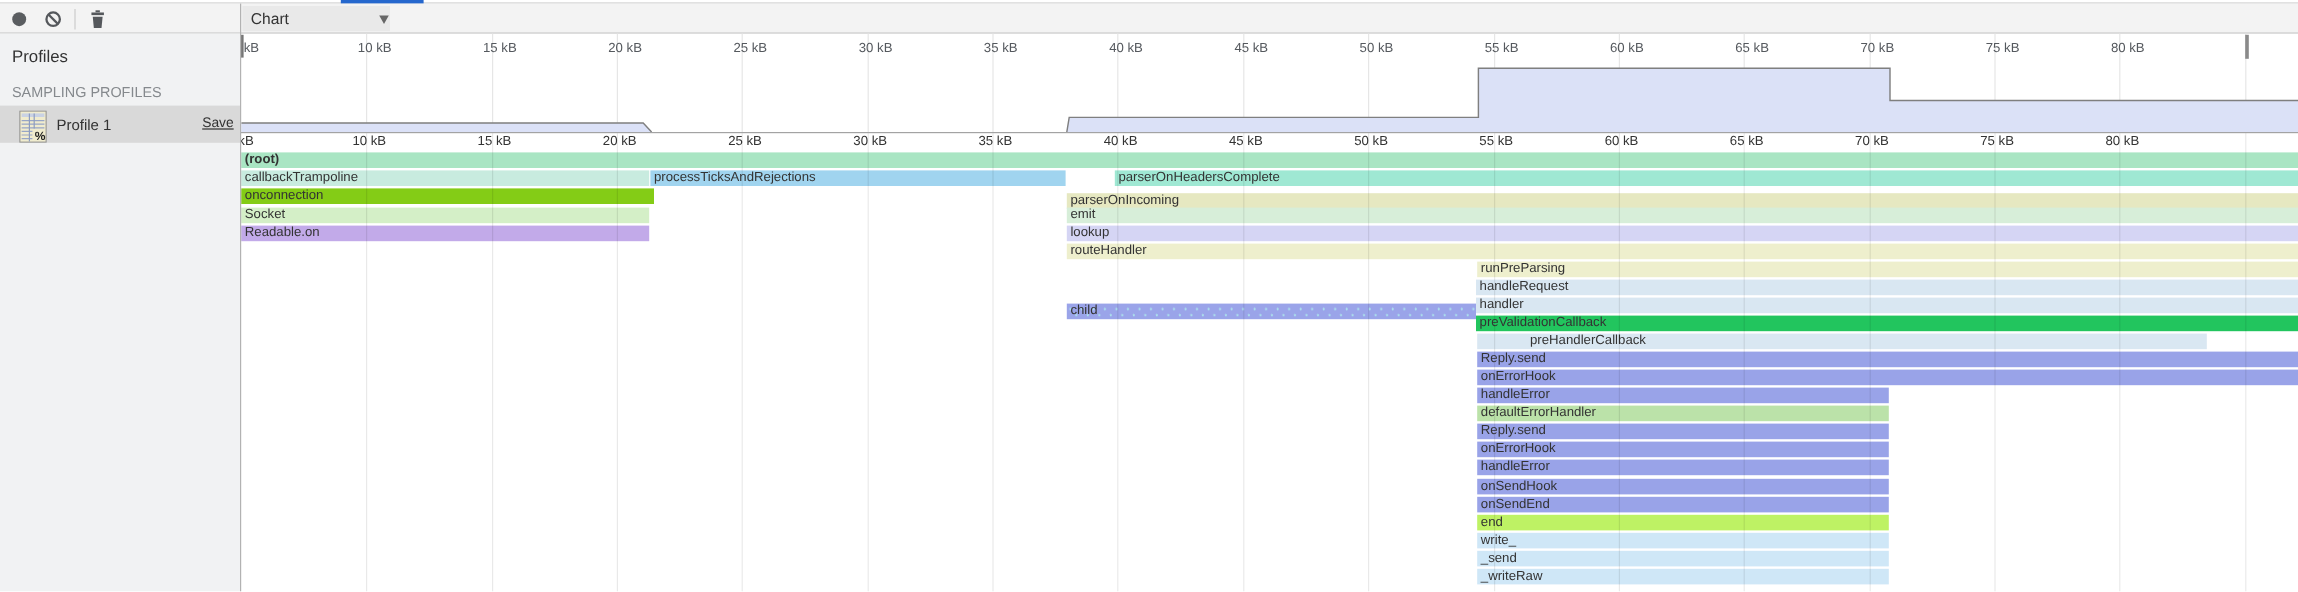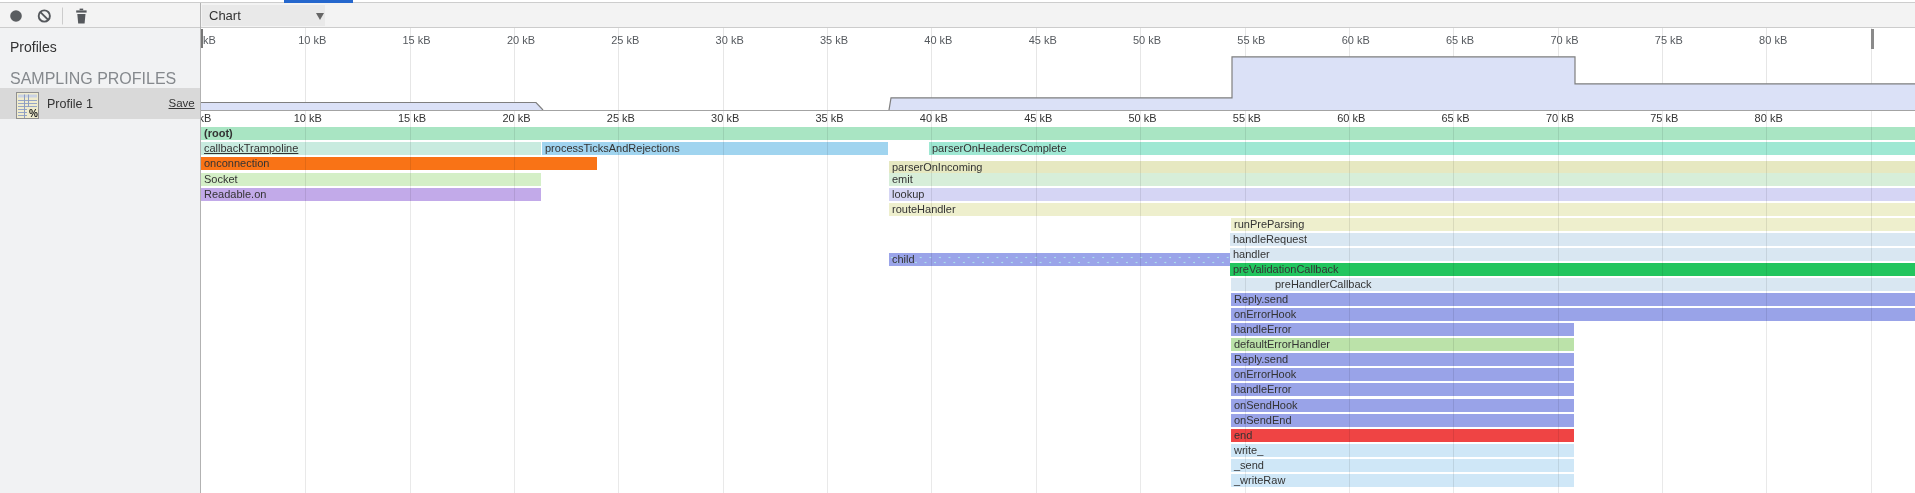--- a/index.html
+++ b/index.html
@@ -79,46 +79,46 @@
 <div class="rlab" style="left:919.8px;top:111px;height:15px;line-height:15px;font-size:11px;color:#333;">40 kB</div>
 <div class="rlab" style="left:1024.2px;top:111px;height:15px;line-height:15px;font-size:11px;color:#333;">45 kB</div>
 <div class="rlab" style="left:1128.5px;top:111px;height:15px;line-height:15px;font-size:11px;color:#333;">50 kB</div>
 <div class="rlab" style="left:1232.8px;top:111px;height:15px;line-height:15px;font-size:11px;color:#333;">55 kB</div>
 <div class="rlab" style="left:1337.2px;top:111px;height:15px;line-height:15px;font-size:11px;color:#333;">60 kB</div>
 <div class="rlab" style="left:1441.5px;top:111px;height:15px;line-height:15px;font-size:11px;color:#333;">65 kB</div>
 <div class="rlab" style="left:1545.9px;top:111px;height:15px;line-height:15px;font-size:11px;color:#333;">70 kB</div>
 <div class="rlab" style="left:1650.2px;top:111px;height:15px;line-height:15px;font-size:11px;color:#333;">75 kB</div>
 <div class="rlab" style="left:1754.6px;top:111px;height:15px;line-height:15px;font-size:11px;color:#333;">80 kB</div>
 <div class="bar" style="left:201px;top:127px;width:1714px;background-color:#a9e5c3;font-weight:bold;">(root)</div>
-<div class="bar" style="left:201px;top:142px;width:340px;background-color:#c8ebdf;text-decoration:underline;">callbackTrampoline</div>
+<div class="bar" style="left:201px;top:142px;width:340px;background-color:#c8ebdf;">callbackTrampoline</div>
 <div class="bar" style="left:542px;top:142px;width:345.5px;background-color:#a0d4ef;">processTicksAndRejections</div>
 <div class="bar" style="left:889px;top:142px;width:1026px;background-color:#9fe8d3;margin-left:40px;">parserOnHeadersComplete</div>
-<div class="bar" style="left:201px;top:157px;width:396px;background-color:#f97316;">onconnection</div>
+<div class="bar" style="left:201px;top:157px;width:344px;background-color:#84cc16;">onconnection</div>
 <div class="bar" style="left:889px;top:149px;width:1026px;background-color:#e6e8c1;margin-top:12px;">parserOnIncoming</div>
 <div class="bar" style="left:201px;top:173px;width:340px;background-color:#d4efc7;">Socket</div>
 <div class="bar" style="left:889px;top:173px;width:1026px;background-color:#d7eed9;">emit</div>
 <div class="bar" style="left:201px;top:188px;width:340px;background-color:#c2aae9;">Readable.on</div>
 <div class="bar" style="left:889px;top:188px;width:1026px;background-color:#d5d5f4;">lookup</div>
 <div class="bar" style="left:889px;top:203px;width:1026px;background-color:#eeefcd;">routeHandler</div>
 <div class="bar" style="left:889px;top:218px;width:341px;background-color:#9aa4e9;background-image:radial-gradient(circle at 3px 4.5px, rgba(172,228,236,.95) 0 .8px, transparent 1.1px),radial-gradient(circle at 7.8px 9.5px, rgba(172,228,236,.95) 0 .8px, transparent 1.1px);background-size:9.6px 13px,9.6px 13px;margin-top:35px;">child</div>
 <div class="bar" style="left:1231px;top:218px;width:684px;background-color:#eeefcd;">runPreParsing</div>
 <div class="bar" style="left:1230px;top:233px;width:685px;background-color:#d9e7f2;">handleRequest</div>
 <div class="bar" style="left:1230px;top:248px;width:685px;background-color:#d9e7f2;">handler</div>
 <div class="bar" style="left:1230px;top:263px;width:690px;background-color:#22c55e;">preValidationCallback</div>
-<div class="bar" style="left:1231px;top:278px;width:684px;background-color:#d9e7f2;padding-left:44px;">preHandlerCallback</div>
+<div class="bar" style="left:1231px;top:278px;width:608px;background-color:#d9e7f2;padding-left:44px;">preHandlerCallback</div>
 <div class="bar" style="left:1231px;top:293px;width:684px;background-color:#99a3e8;">Reply.send</div>
 <div class="bar" style="left:1231px;top:308px;width:684px;background-color:#99a3e8;">onErrorHook</div>
 <div class="bar" style="left:1231px;top:323px;width:343px;background-color:#99a3e8;">handleError</div>
 <div class="bar" style="left:1231px;top:338px;width:343px;background-color:#bbe2a9;">defaultErrorHandler</div>
 <div class="bar" style="left:1231px;top:353px;width:343px;background-color:#99a3e8;">Reply.send</div>
 <div class="bar" style="left:1231px;top:368px;width:343px;background-color:#99a3e8;">onErrorHook</div>
 <div class="bar" style="left:1231px;top:383px;width:343px;background-color:#99a3e8;">handleError</div>
 <div class="bar" style="left:1231px;top:399px;width:343px;background-color:#99a3e8;">onSendHook</div>
 <div class="bar" style="left:1231px;top:414px;width:343px;background-color:#99a3e8;">onSendEnd</div>
-<div class="bar" style="left:1231px;top:429px;width:343px;background-color:#ef4444;">end</div>
+<div class="bar" style="left:1231px;top:429px;width:343px;background-color:#bef264;">end</div>
 <div class="bar" style="left:1231px;top:444px;width:343px;background-color:#cfe7f7;">write_</div>
 <div class="bar" style="left:1231px;top:459px;width:343px;background-color:#cfe7f7;">_send</div>
 <div class="bar" style="left:1231px;top:474px;width:343px;background-color:#cfe7f7;">_writeRaw</div>
 <div class="abs glines" style="left:0;top:111px;width:1915px;height:382px;">
 <div class="gl" style="left:305.4px;background:rgba(0,0,0,0.085);"></div>
 <div class="gl" style="left:409.7px;background:rgba(0,0,0,0.085);"></div>
 <div class="gl" style="left:514.0px;background:rgba(0,0,0,0.085);"></div>
 <div class="gl" style="left:618.4px;background:rgba(0,0,0,0.085);"></div>
 <div class="gl" style="left:722.8px;background:rgba(0,0,0,0.085);"></div>
 <div class="gl" style="left:827.1px;background:rgba(0,0,0,0.085);"></div>
@@ -129,21 +129,21 @@
 <div class="gl" style="left:1348.8px;background:rgba(0,0,0,0.085);"></div>
 <div class="gl" style="left:1453.2px;background:rgba(0,0,0,0.085);"></div>
 <div class="gl" style="left:1557.5px;background:rgba(0,0,0,0.085);"></div>
 <div class="gl" style="left:1661.9px;background:rgba(0,0,0,0.085);"></div>
 <div class="gl" style="left:1766.2px;background:rgba(0,0,0,0.085);"></div>
 <div class="gl" style="left:1870.6px;background:rgba(0,0,0,0.085);"></div>
 </div>
 <div class="abs" style="left:0;top:28px;width:200px;height:465px;background:#f1f2f3;"></div>
 <div class="abs" style="left:0;top:88px;width:200px;height:31px;background:#d9d9d9;"></div>
 <div class="abs" style="left:10px;top:39px;font-size:14px;color:#333;">Profiles</div>
-<div class="abs" style="left:10px;top:70px;font-size:16px;color:#85898d;letter-spacing:0;">SAMPLING PROFILES</div>
+<div class="abs" style="left:10px;top:70px;font-size:12px;color:#85898d;letter-spacing:0;">SAMPLING PROFILES</div>
 <svg class="abs" style="left:16px;top:92px;" width="23" height="27" viewBox="0 0 23 27">
 <rect x="0.5" y="0.5" width="22" height="26" fill="#f0ecce" stroke="#909090"></rect>
 <rect x="2" y="2.5" width="19" height="3" fill="#c9d2e4"></rect>
 <g stroke="#97a6c6" stroke-width="1">
 <line x1="2" y1="8.5" x2="21" y2="8.5"></line>
       <line x1="2" y1="11.5" x2="21" y2="11.5"></line>
 <line x1="2" y1="14.5" x2="21" y2="14.5"></line>
       <line x1="2" y1="17.5" x2="11" y2="17.5"></line>
 <line x1="2" y1="20.5" x2="11" y2="20.5"></line>
       <line x1="2" y1="23.5" x2="11" y2="23.5"></line>

